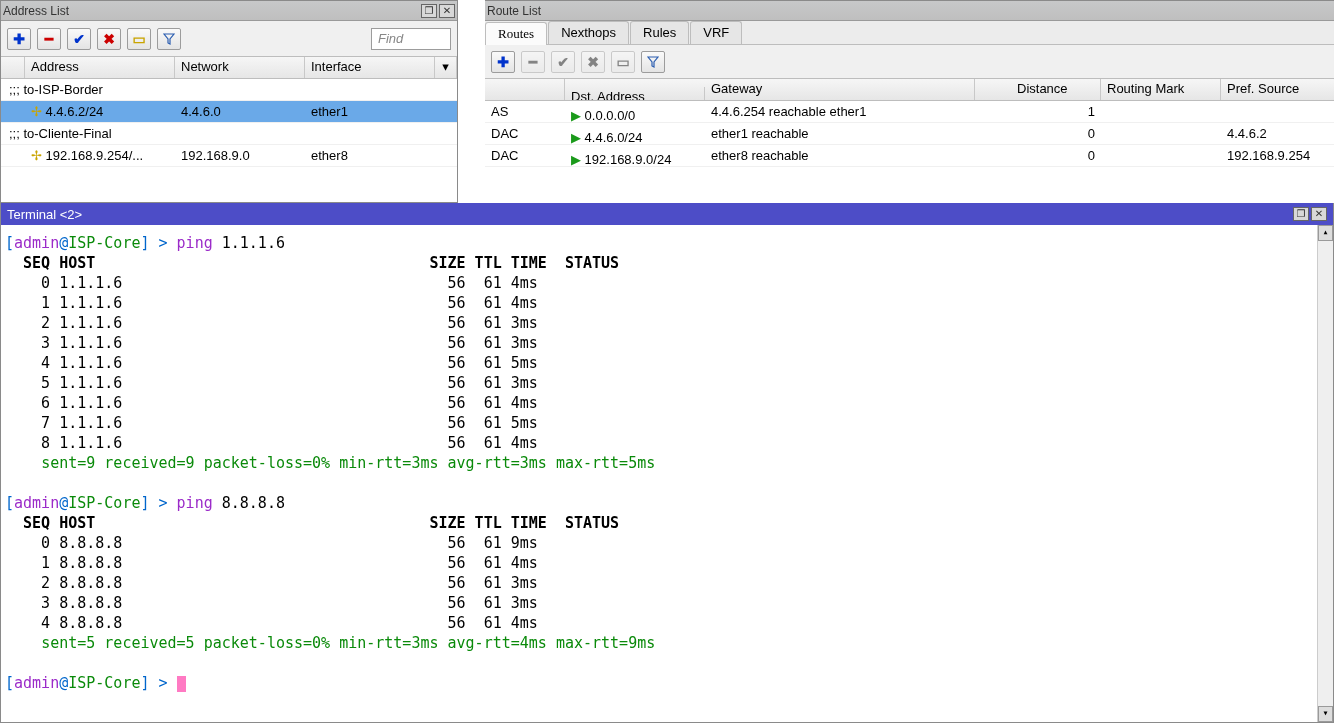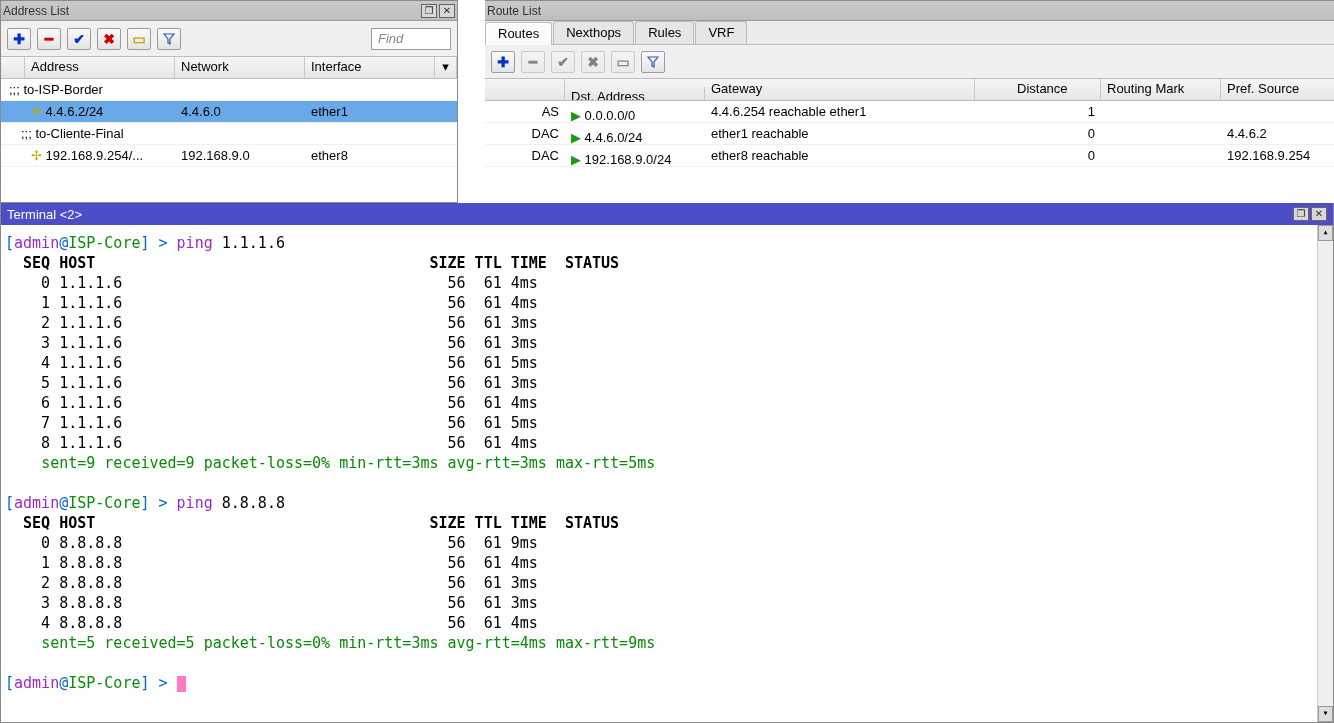--- a/index.html
+++ b/index.html
@@ -11,34 +11,34 @@
   .route-win { flex: 1; height: 248px; border-left: none; }
   .titlebar { height: 20px; background: linear-gradient(#c7c8c9,#bfbfbf); display: flex; align-items: center; padding: 0 2px; border-bottom: 1px solid #9a9a9a; font-size: 12px; color: #333; }
   .titlebar .tspacer { flex: 1; }
   .tbtn { width: 16px; height: 14px; border: 1px solid #666; background: #d8d8d8; margin-left: 2px; display: flex; align-items: center; justify-content: center; font-size: 10px; line-height: 1; }
   .toolbar { height: 36px; display: flex; align-items: center; padding: 4px 6px; gap: 6px; border-bottom: 1px solid #bdbdbd; }
   .tbicon { width: 24px; height: 22px; border: 1px solid #9c9c9c; border-radius: 2px; background: linear-gradient(#fafafa,#e4e4e4); display: flex; align-items: center; justify-content: center; font-size: 14px; font-weight: bold; cursor: pointer; }
   .tbicon.disabled { opacity: 0.45; cursor: default; }
   .findbox { margin-left: auto; width: 80px; height: 22px; border: 1px solid #9c9c9c; background: #fff; color: #888; font-style: italic; padding: 0 6px; font-size: 13px; display: flex; align-items: center; }
   .tabs { display: flex; height: 24px; border-bottom: 1px solid #bdbdbd; background: #ececec; }
   .tab { padding: 3px 12px 0 12px; border: 1px solid #bdbdbd; border-bottom: none; background: #e6e6e6; margin-right: 1px; cursor: pointer; font-size: 13px; border-top-left-radius: 3px; border-top-right-radius: 3px; }
-  .tab.active { background: #fbfbfb; font-weight: normal; position: relative; top: 1px; }
+  .tab.active { background: #fbfbfb; font-weight: normal; position: relative; top: 1px; font-family: Liberation Serif, serif; }
   .colhdr { display: flex; height: 22px; background: linear-gradient(#f6f6f6,#e6e6e6); border-bottom: 1px solid #bdbdbd; font-size: 13px; }
   .colhdr .col { padding: 2px 6px; border-right: 1px solid #c8c8c8; overflow: hidden; white-space: nowrap; }
   .grid { flex: 1; overflow: auto; background: #fff; }
   .row { display: flex; height: 22px; align-items: center; font-size: 13px; border-bottom: 1px solid #f0f0f0; }
   .row .cell { padding: 0 6px; overflow: hidden; white-space: nowrap; }
   .row.group { background: #fff; color: #000; }
   .row.selected { background: #6aa9e8; }
   .addr-c0 { width: 24px; }
   .addr-c1 { width: 150px; }
   .addr-c2 { width: 130px; }
   .addr-c3 { width: 130px; }
   .addr-c4 { width: 22px; text-align: center; }
-  .rt-c0 { width: 80px; text-align: right; }
+  .rt-c0 { width: 80px; }
   .rt-c1 { width: 140px; margin-top: 8px; }
   .rt-c2 { width: 270px; }
   .rt-c3 { width: 90px; text-align: right; margin-left: 36px; }
   .rt-c4 { width: 120px; }
   .rt-c5 { width: 130px; }
   .terminal-win { flex: 1; border: 1px solid #8a8a8a; border-top: none; display: flex; flex-direction: column; }
   .term-title { height: 22px; background: #4d4dc7; color: #fff; display: flex; align-items: center; padding: 0 6px; font-size: 13px; }
   .term-title .tspacer { flex: 1; }
   .term-body { flex: 1; background: #fff; font-family: "Courier New", monospace; font-size: 15px; line-height: 20px; padding: 8px 4px 4px 4px; overflow: auto; position: relative; }
   .term-scroll { position: absolute; right: 0; top: 0; bottom: 0; width: 16px; background: #efefef; border-left: 1px solid #ccc; }
@@ -87,21 +87,21 @@
           <div class="row group">
             <div class="cell" style="padding-left:8px">;;; to-ISP-Border</div>
           </div>
           <div class="row selected">
             <div class="cell addr-c0"></div>
             <div class="cell addr-c1"><span style="color:#c9a400">✢</span> 4.4.6.2/24</div>
             <div class="cell addr-c2">4.4.6.0</div>
             <div class="cell addr-c3">ether1</div>
           </div>
           <div class="row group">
-            <div class="cell" style="padding-left:20px">;;; to-Cliente-Final</div>
+            <div class="cell" style="padding-left:8px">;;; to-Cliente-Final</div>
           </div>
           <div class="row">
             <div class="cell addr-c0"></div>
             <div class="cell addr-c1"><span style="color:#c9a400">✢</span> 192.168.9.254/...</div>
             <div class="cell addr-c2">192.168.9.0</div>
             <div class="cell addr-c3">ether8</div>
           </div>
         </div>
     </div>
 

